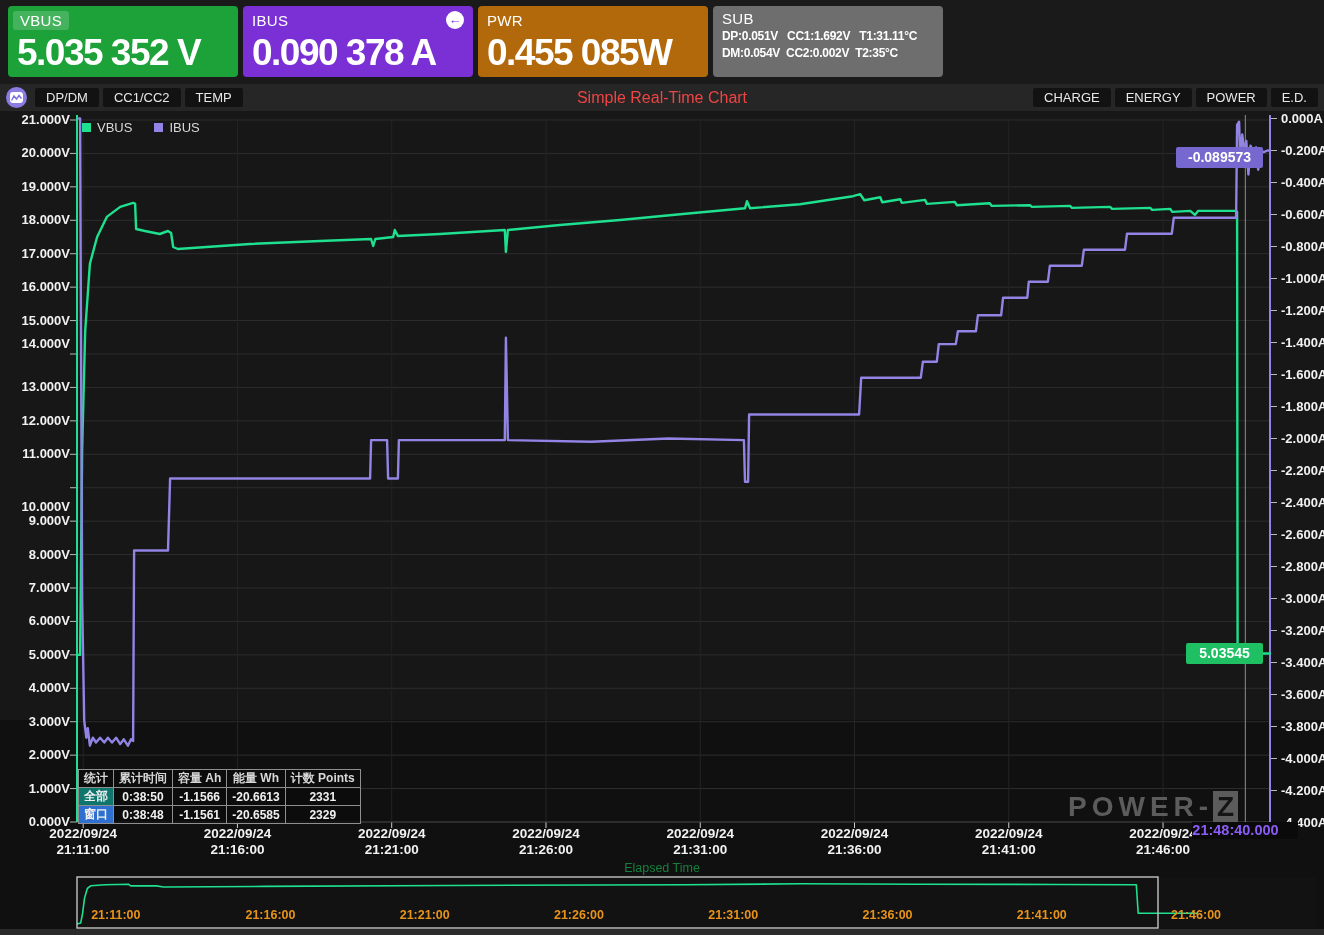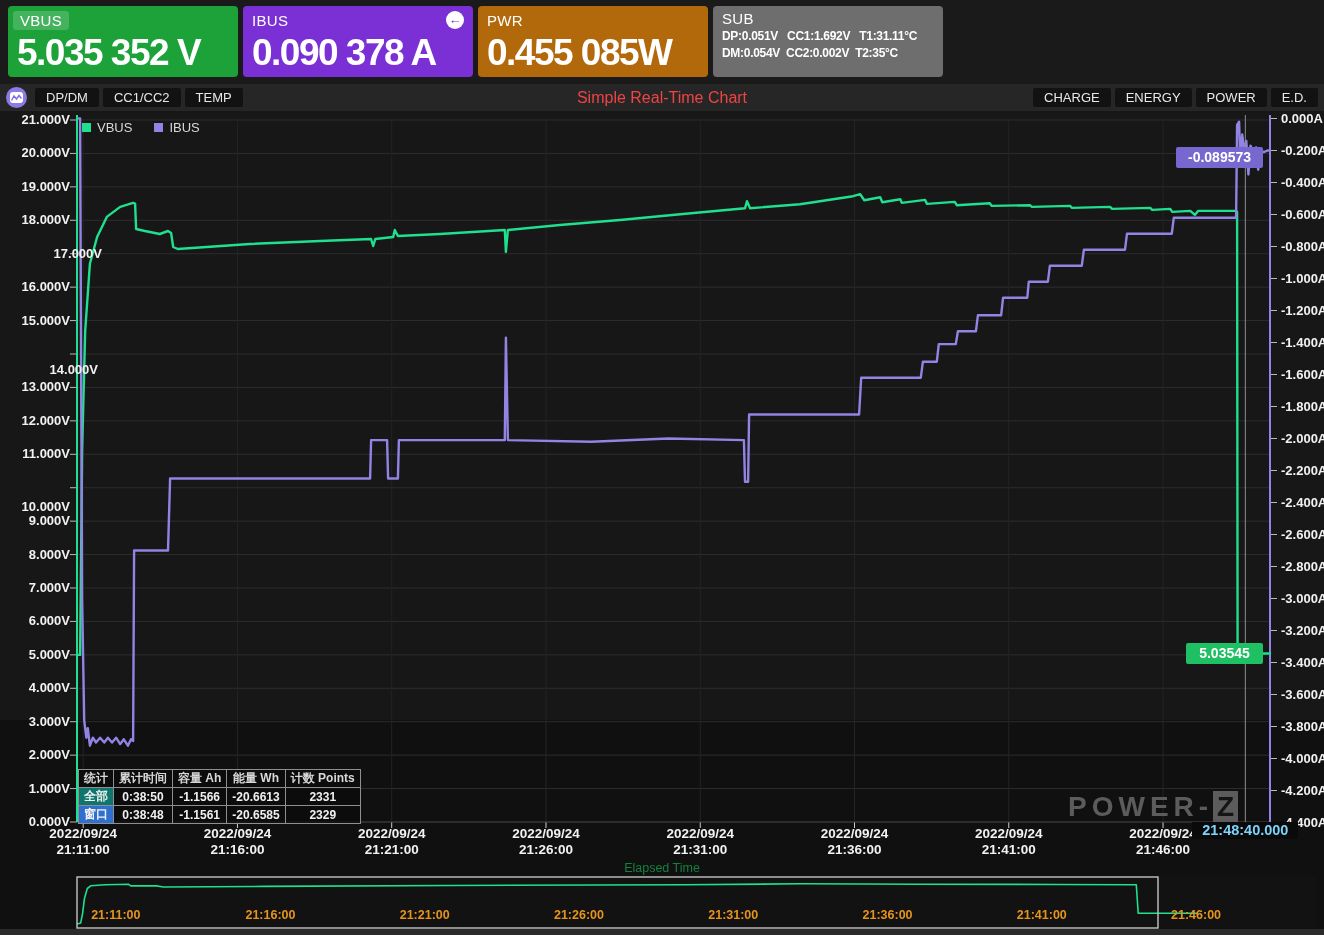--- a/index.html
+++ b/index.html
@@ -36,22 +36,22 @@
   .ylab-left{position:absolute;left:0;width:70px;text-align:right;font-size:13px;font-weight:700;color:#f2f2f2;}
   .ylab-right{position:absolute;left:1281px;font-size:13px;font-weight:700;color:#f2f2f2;}
   .xlab{position:absolute;width:110px;text-align:center;font-size:13.5px;font-weight:700;color:#f2f2f2;line-height:16px;}
   .navlab{position:absolute;font-size:12.5px;font-weight:700;color:#e8941a;}
   .legend{position:absolute;top:120px;left:82px;display:flex;gap:22px;align-items:center;
     font-size:13px;color:#d8d8d8;z-index:2;}
   .legend-item{display:flex;align-items:center;gap:6px;}
   .sw{width:9px;height:9px;display:inline-block;}
   .vchip{position:absolute;height:21px;line-height:21px;font-size:14px;font-weight:700;color:#fff;
     text-align:center;border-radius:2px;z-index:3;}
-  .cursor-time{position:absolute;left:1201px;top:822px;width:106px;background:#0a0a0a;color:#7dd3fc;
-    font-size:14.5px;font-weight:700;text-align:center;line-height:17px;z-index:3;}
+  .cursor-time{position:absolute;left:1201px;top:822px;width:106px;background:#0a0a0a;color:#8b5cf6;
+    font-size:14.5px;font-weight:700;line-height:17px;z-index:3;}
   .elapsed{position:absolute;top:861px;left:0;width:1324px;text-align:center;color:#15803d;font-size:12.5px;z-index:2;}
   .watermark{position:absolute;top:791px;left:1068px;font-size:28px;font-weight:700;color:#5c5c5c;
     letter-spacing:5px;z-index:2;line-height:31px;}
   .watermark .zbox{background:#5c5c5c;color:#151515;padding:0 4px;letter-spacing:0;}
 
   
   .stats{position:absolute;left:78px;top:769px;border-collapse:collapse;background:rgba(12,12,12,.78);
     color:#f0f0f0;font-size:12px;font-weight:700;z-index:3;}
   .stats th,.stats td{border:1px solid #8f8f8f;padding:0 5px;height:15px;text-align:center;white-space:nowrap;font-weight:700;}
   .stats th{color:#d8d8d8;}
@@ -219,24 +219,24 @@
       <div class="ylab-left" style="top: 680.286px;">4.000V</div>
       <div class="ylab-left" style="top: 646.857px;">5.000V</div>
       <div class="ylab-left" style="top: 613.429px;">6.000V</div>
       <div class="ylab-left" style="top: 580px;">7.000V</div>
       <div class="ylab-left" style="top: 546.571px;">8.000V</div>
       <div class="ylab-left" style="top: 513.143px;">9.000V</div>
       <div class="ylab-left" style="top: 499px;">10.000V</div>
       <div class="ylab-left" style="top: 446.286px;">11.000V</div>
       <div class="ylab-left" style="top: 412.857px;">12.000V</div>
       <div class="ylab-left" style="top: 379.429px;">13.000V</div>
-      <div class="ylab-left" style="top: 362px; padding-left: 28px;">14.000V</div>
+      <div class="ylab-left" style="top: 336px;">14.000V</div>
       <div class="ylab-left" style="top: 312.571px;">15.000V</div>
       <div class="ylab-left" style="top: 279.143px;">16.000V</div>
-      <div class="ylab-left" style="top: 245.714px; margin-left: 32px;">17.000V</div>
+      <div class="ylab-left" style="top: 245.714px;">17.000V</div>
       <div class="ylab-left" style="top: 212.286px;">18.000V</div>
       <div class="ylab-left" style="top: 178.857px;">19.000V</div>
       <div class="ylab-left" style="top: 145.429px;">20.000V</div>
       <div class="ylab-left" style="top: 112px;">21.000V</div>
       <div class="xlab" style="left: 28.1707px; top: 826px;">
         <div>2022/09/24</div>
         <div>21:11:00</div>
       </div>
       <div class="xlab" style="left: 182.438px; top: 826px;">
         <div>2022/09/24</div>

